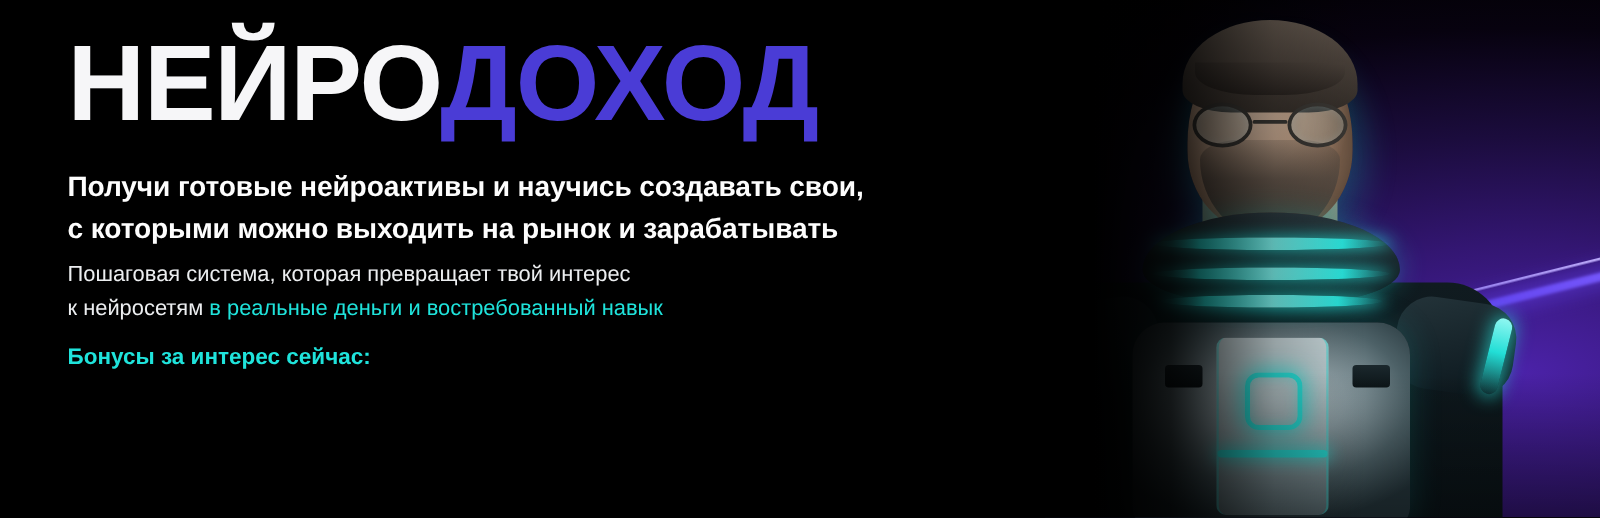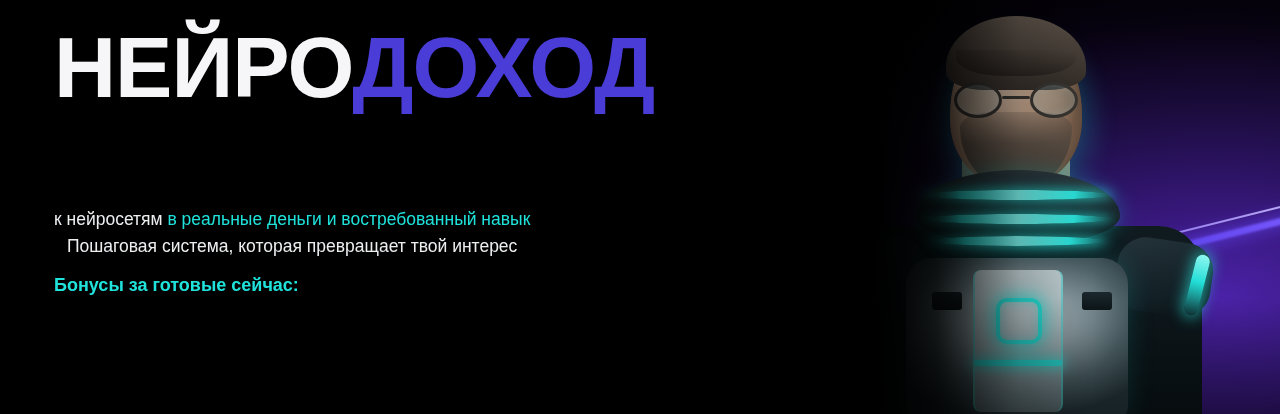--- a/index.html
+++ b/index.html
@@ -9,21 +9,20 @@
     background:#000;
     overflow:hidden;
   }
 
   .hero {
     position:relative;
     width:1280px; height:414px;
     background:#000000;
     font-family:"Liberation Sans", sans-serif;
     overflow:hidden;
-    text-align:center;
   }
 
   
   .art {
     position:absolute;
     top:0; right:0;
     width:520px; height:414px;
     overflow:hidden;
   }
   
@@ -296,23 +295,27 @@
     <div class="art-shade"></div>
     <div class="art-fade"></div>
   </div>
 
   <div class="content">
 
     <h1 class="headline">
       <span class="w1">НЕЙРО</span><span class="w2">ДОХОД</span>
     </h1>
 
+    <div class="subtitle">
+      <div>Получи готовые нейроактивы и научись создавать свои,</div>
+      <div>с которыми можно выходить на рынок и зарабатывать</div>
+    </div>
 
     <div class="lede">
+      <div>Пошаговая система, которая превращает твой интерес</div>
       <div><span>к нейросетям </span><span class="hl">в реальные деньги и востребованный навык</span></div>
-      <div>Пошаговая система, которая превращает твой интерес</div>
     </div>
 
-    <div class="bonus-title">Бонусы за готовые сейчас:</div>
+    <div class="bonus-title">Бонусы за интерес сейчас:</div>
 
 
   </div>
 </div>
 
 </body></html>

